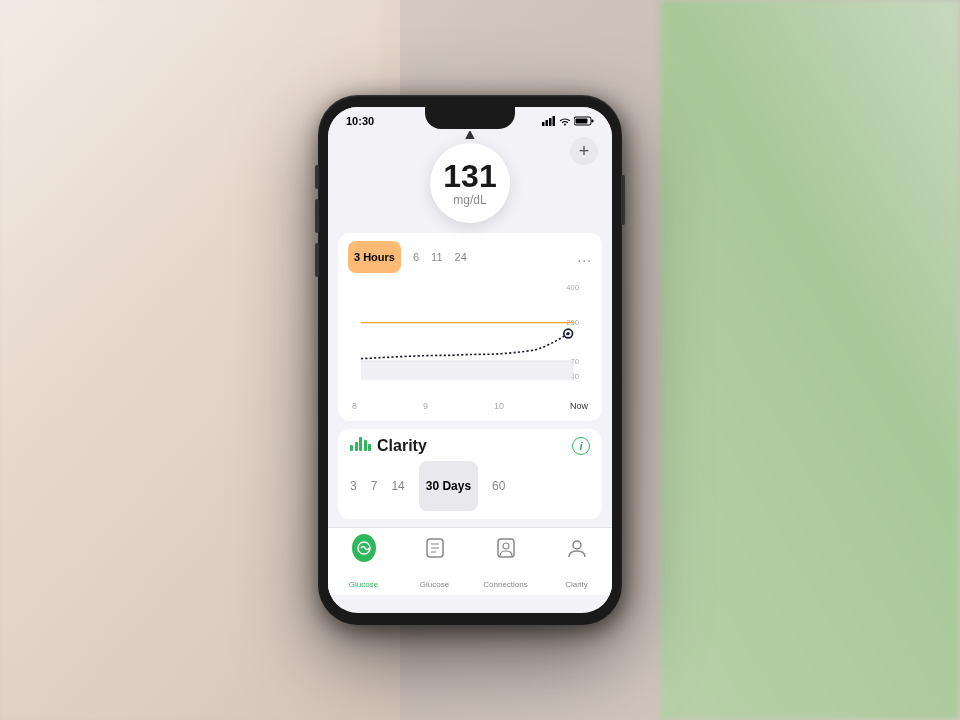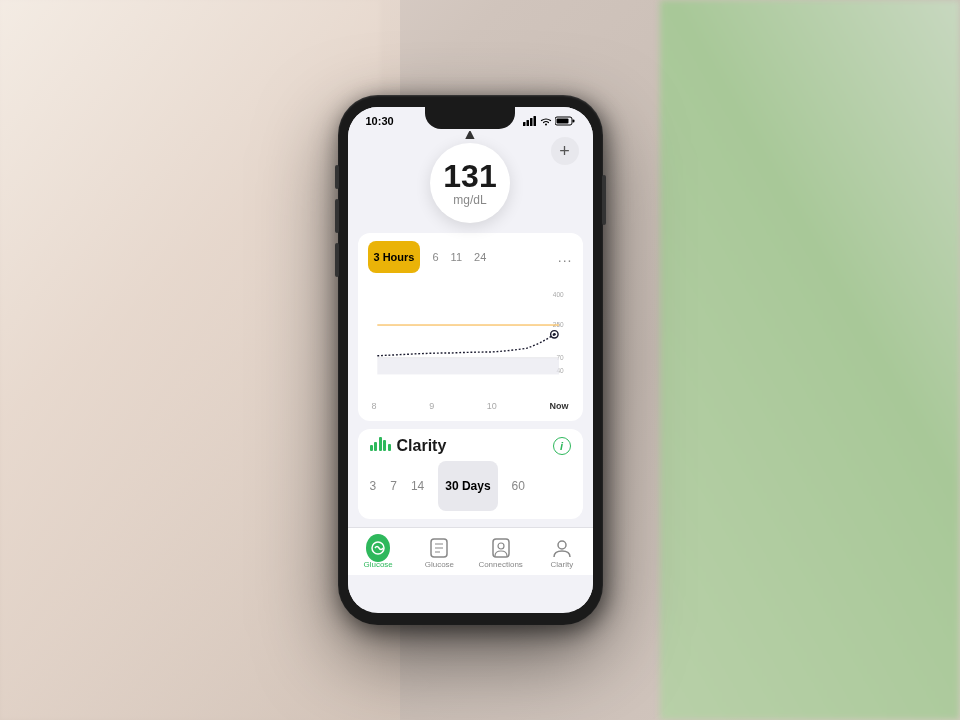--- a/index.html
+++ b/index.html
@@ -48,21 +48,21 @@
     }
 
     
     .phone-wrapper {
       position: relative;
       z-index: 10;
       margin-left: -20px;
     }
 
     .phone {
-      width: 265px;
+      width: 304px;
       height: 530px;
       background: #1a1a1a;
       border-radius: 40px;
       position: relative;
       box-shadow: 
         0 30px 80px rgba(0,0,0,0.5),
         0 10px 30px rgba(0,0,0,0.3),
         inset 0 1px 2px rgba(255,255,255,0.15),
         4px 4px 20px rgba(0,0,0,0.4);
     }
@@ -191,21 +191,21 @@
 
     .time-tab {
       font-size: 11px;
       color: #888;
       cursor: pointer;
     }
 
     .time-tab.active {
       font-weight: 700;
       color: #000;
-      background: #eab308;
+      background: #fdba74;
       padding: 10px 6px;
       border-radius: 8px;
       text-align: center;
     }
 
     .time-dots {
       margin-left: auto;
       font-size: 14px;
       color: #888;
       letter-spacing: 1px;
@@ -225,21 +225,21 @@
 
     .chart-time-labels {
       display: flex;
       justify-content: space-between;
       padding: 2px 4px;
       font-size: 9px;
       color: #aaa;
     }
 
     .chart-time-now {
-      font-weight: 700;
+      font-weight: 400;
       color: #333;
     }
 
     
     .clarity-section {
       margin: 8px 10px 0;
       background: white;
       border-radius: 12px;
       padding: 8px 12px;
     }
@@ -318,21 +318,21 @@
       padding: 8px 0 6px;
       background: white;
       border-top: 0.5px solid #e0e0e5;
       margin-top: 8px;
     }
 
     .nav-item {
       display: flex;
       flex-direction: column;
       align-items: center;
-      gap: 0;
+      gap: 20px;
       cursor: pointer;
       min-width: 50px;
     }
 
     .nav-icon {
       width: 24px;
       height: 24px;
       display: flex;
       align-items: center;
       justify-content: center;

